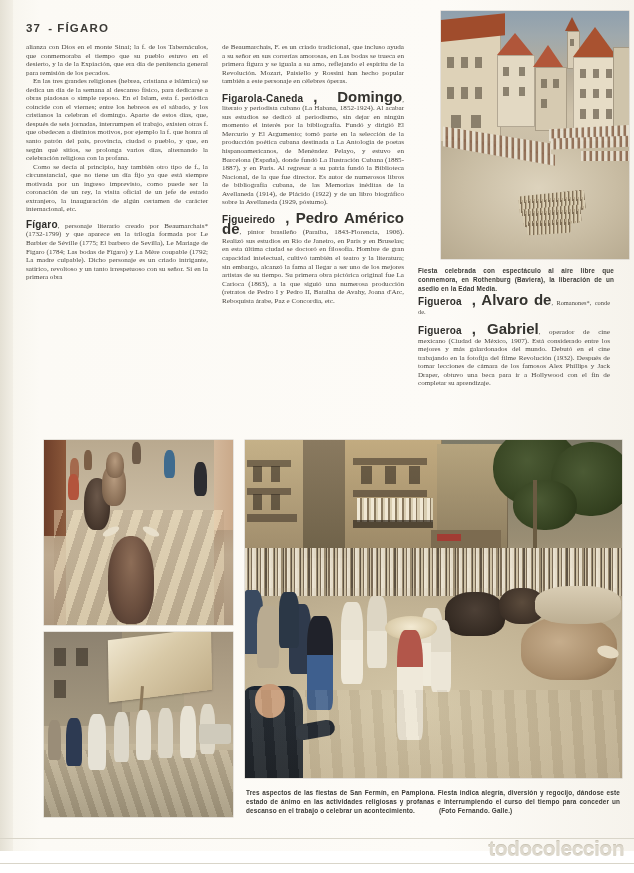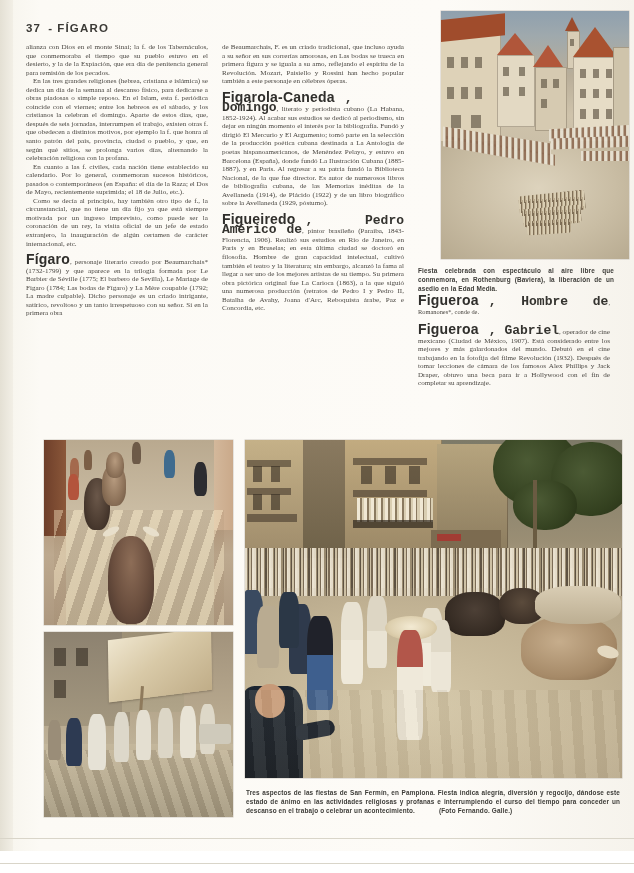--- a/index.html
+++ b/index.html
@@ -66,28 +66,28 @@
   .col p { margin: 0; text-indent: 7px; }
   .col p.noind { text-indent: 0; }
 
   #col1 { left: 26px;  top: 43px;  width: 182px; }
   #col2 { left: 222px; top: 43px;  width: 182px; }
   #col3 { left: 418px; top: 272px; width: 192px; }
 
   .entry-head {
     font-family: "Liberation Sans", sans-serif;
     font-weight: bold;
-    font-size: 14px;
+    font-size: 10px;
     color: #2f2e2b;
     letter-spacing: 0.2px;
   }
   .entry-sub {
-    font-family: Liberation Mono, monospace;
+    font-family: Liberation Sans, sans-serif;
     font-weight: bold;
-    font-size: 13px;
+    font-size: 15px;
     color: #34332f;
     padding-left: 10px;
   }
   .entry-block { margin-top: 7px; }
   .entry-block .body { display: inline; font-family: Liberation Serif, serif; }
   .smallcap {
     font-size: 6.4px;
     font-family: "Liberation Serif", serif;
   }
 
@@ -285,21 +285,20 @@
   <div class="scan-edge-bottom"></div>
   <div class="scan-hairline" style="bottom:9px;"></div>
 
   <div class="page-head">
     <span class="num">37</span><span class="sep">-</span><span>FÍGARO</span>
   </div>
 
   <div class="col" id="col1">
     <p class="noind">alianza con Dios en el monte Sinaí; la f. de los Tabernáculos, que conmemoraba el tiempo que su pueblo estuvo en el desierto, y la de la Expiación, que era día de penitencia general para remisión de los pecados.</p>
     <p>En las tres grandes religiones (hebrea, cristiana e islámica) se dedica un día de la semana al descanso físico, para dedicarse a obras piadosas o simple reposo. En el Islam, esta f. periódica coincide con el viernes; entre los hebreos es el sábado, y los cristianos la celebran el domingo. Aparte de estos días, que, después de seis jornadas, interrumpen el trabajo, existen otras f. que obedecen a distintos motivos, por ejemplo la f. que honra al santo patrón del país, provincia, ciudad o pueblo, y que, en según qué sitios, se prolonga varios días, alternando la celebración religiosa con la profana.</p>
-    <p>En cuanto a las f. civiles, cada nación tiene establecido su calendario. Por lo general, conmemoran sucesos históricos, pasados o contemporáneos (en España: el día de la Raza; el Dos de Mayo, recientemente suprimida; el 18 de Julio, etc.).</p>
     <p>Como se decía al principio, hay también otro tipo de f., la circunstancial, que no tiene un día fijo ya que está siempre motivada por un ingreso imprevisto, como puede ser la coronación de un rey, la visita oficial de un jefe de estado extranjero, la inauguración de algún certamen de carácter internacional, etc.</p>
 
     <div class="entry-block">
       <span class="entry-head">Fígaro</span><span class="body">, personaje literario creado por Beaumarchais* (1732-1799) y que aparece en la trilogía formada por Le Barbier de Séville (1775; El barbero de Sevilla), Le Mariage de Figaro (1784; Las bodas de Fígaro) y La Mère coupable (1792; La madre culpable). Dicho personaje es un criado intrigante, satírico, revoltoso y un tanto irrespetuoso con su señor. Si en la primera obra</span>
     </div>
   </div>
 
   <div class="col" id="col2">
     <p class="noind">de Beaumarchais, F. es un criado tradicional, que incluso ayuda a su señor en sus correrías amorosas, en Las bodas se trueca en primera figura y se iguala a su amo, reflejando el espíritu de la Revolución. Mozart, Paisiello y Rossini han hecho popular también a este personaje en célebres óperas.</p>
 
@@ -307,21 +306,21 @@
       <span class="entry-head">Figarola-Caneda</span><span class="entry-sub">, Domingo</span><span class="body">, literato y periodista cubano (La Habana, 1852-1924). Al acabar sus estudios se dedicó al periodismo, sin dejar en ningún momento el interés por la bibliografía. Fundó y dirigió El Mercurio y El Argumento; tomó parte en la selección de la producción poética cubana destinada a La Antología de poetas hispanoamericanos, de Menéndez Pelayo, y estuvo en Barcelona (España), donde fundó La Ilustración Cubana (1885-1887), y en París. Al regresar a su patria fundó la Biblioteca Nacional, de la que fue director. Es autor de numerosos libros de bibliografía cubana, de las Memorias inéditas de la Avellaneda (1914), de Plácido (1922) y de un libro biográfico sobre la Avellaneda (1929, póstumo).</span>
     </div>
 
     <div class="entry-block">
       <span class="entry-head">Figueiredo</span><span class="entry-sub">, Pedro Américo de</span><span class="body">, pintor brasileño (Paraíba, 1843-Florencia, 1906). Realizó sus estudios en Río de Janeiro, en París y en Bruselas; en esta última ciudad se doctoró en filosofía. Hombre de gran capacidad intelectual, cultivó también el teatro y la literatura; sin embargo, alcanzó la fama al llegar a ser uno de los mejores artistas de su tiempo. Su primera obra pictórica original fue La Carioca (1863), a la que siguió una numerosa producción (retratos de Pedro I y Pedro II, Batalha de Avahy, Joana d'Arc, Reboquista árabe, Paz e Concordia, etc.</span>
     </div>
   </div>
 
   <div class="col" id="col3">
     <div class="entry-block" style="margin-top:24px">
-      <span class="entry-head">Figueroa</span><span class="entry-sub">, Hombre de</span><span class="body smallcap">, Romanones*, conde de.</span>
+      <span class="entry-head">Figueroa</span><span class="entry-sub">, Alvaro de</span><span class="body smallcap">, Romanones*, conde de.</span>
     </div>
     <div class="entry-block" style="margin-top:9px">
       <span class="entry-head">Figueroa</span><span class="entry-sub">, Gabriel</span><span class="body">, operador de cine mexicano (Ciudad de México, 1907). Está considerado entre los mejores y más galardonados del mundo. Debutó en el cine trabajando en la fotofija del filme Revolución (1932). Después de tomar lecciones de cámara de los famosos Alex Phillips y Jack Draper, obtuvo una beca para ir a Hollywood con el fin de completar su aprendizaje.</span>
     </div>
   </div>
 
   <div class="photo" id="photo-rothenburg">
     <div class="base"></div>
 
     <div class="rb-house" style="left:-4px;top:18px;width:62px;height:120px;background:#ded2b8;"></div>
@@ -493,14 +492,15 @@
     <div class="sf-figure" style="left:34px;top:152px;width:20px;height:56px;background:#2b3746;"></div>
 
     <div style="position:absolute;left:0;top:250px;width:377px;height:88px;background:repeating-linear-gradient(86deg,rgba(120,104,78,.10) 0 10px,rgba(235,226,202,.12) 10px 22px);"></div>
   </div>
 
   <div class="caption" id="caption-sanfermin">
     <span>Tres aspectos de las fiestas de San Fermín, en Pamplona. Fiesta indica alegría, diversión y regocijo, dándose este estado de ánimo en las actividades religiosas y profanas e interrumpiendo el curso del tiempo para conceder un descanso en el trabajo o celebrar un acontecimiento.</span>
     <span style="display:inline-block;width:22px"></span><span class="credit">(Foto Fernando. Galle.)</span>
   </div>
 
+  <div id="watermark">todocoleccion</div>
 
 </div>
 
 </body></html>

